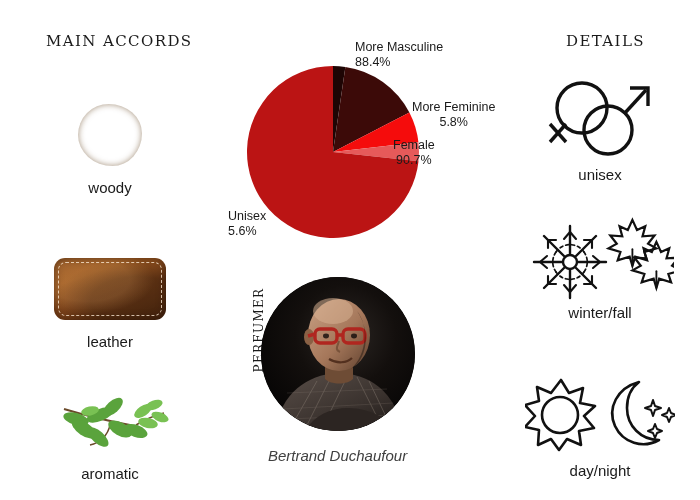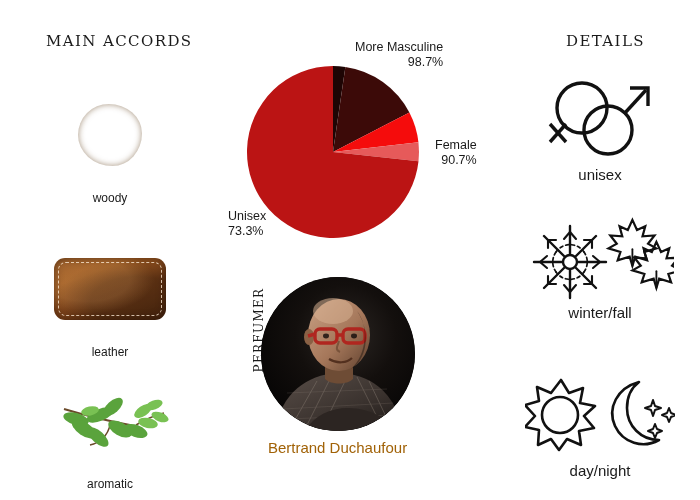--- a/index.html
+++ b/index.html
@@ -18,21 +18,21 @@
   }
   #accords-head{left:46px;top:32px;}
   #details-head{left:566px;top:32px;}
 
   
   .accord{position:absolute;left:20px;width:180px;text-align:center;}
   .accord .swatch{
     height:78px;display:flex;align-items:center;justify-content:center;
   }
   .accord .acc-label{
-    font-size:12px;color:#1a1a1a;margin-top:17px;
+    font-size:15px;color:#1a1a1a;margin-top:5px;
     font-family:"Liberation Sans",sans-serif;
   }
   #accord-0{top:96px;}
   #accord-1{top:250px;}
   #accord-2{top:382px;}
 
   
   .wood{
     width:64px;height:62px;border-radius:48% 52% 46% 54%/50% 47% 53% 50%;
     background:
@@ -59,38 +59,38 @@
   }
 
   
   #pie-wrap{position:absolute;left:232px;top:66px;width:202px;height:172px;}
   #pie-svg{display:block;}
   .pie-label{
     position:absolute;font-size:12.5px;line-height:15px;color:#1a1a1a;
     font-family:"Liberation Sans",sans-serif;white-space:nowrap;
   }
   .pie-label .pv{display:block;}
-  #plab-0{left:355px;top:40px;text-align:right;}
+  #plab-0{left:355px;top:40px;text-align:left;}
   #plab-1{left:412px;top:100px;text-align:center;}
-  #plab-2{left:435px;top:138px;text-align:right;}
+  #plab-2{left:393px;top:138px;text-align:center;}
   #plab-3{left:228px;top:209px;text-align:left;}
 
   
   #perfumer{position:absolute;left:230px;top:277px;width:215px;text-align:center;}
   #perfumer-kicker{
     position:absolute;left:-13px;top:46px;
     transform:rotate(-90deg);transform-origin:center;
     font-family:"DejaVu Serif",serif;font-size:12px;letter-spacing:1.3px;
     color:#1a1a1a;white-space:nowrap;
   }
   .portrait{
     width:154px;height:154px;border-radius:50%;margin:0 auto;
     overflow:hidden;position:relative;background:#090807;
   }
-  #perfumer-name{font-size:15px;margin-top:8px;color:#a16207;}
+  #perfumer-name{font-size:15px;margin-top:16px;color:#404040;font-style:italic;}
 
   
   .detail{position:absolute;left:505px;width:190px;text-align:center;}
   .detail .dicon{height:92px;display:flex;align-items:center;justify-content:center;}
   .detail .det-label{font-size:15px;color:#1a1a1a;margin-top:2px;}
   #detail-0{top:72px;}
   #detail-1{top:210px;}
   #detail-2{top:368px;}
 </style>
 </head>
@@ -149,29 +149,33 @@
           <path d="M0 0 L12.38 -85.10 A86 86 0 0 1 76.38 -39.52 Z" fill="#3c0a08"></path>
           <path d="M0 0 L76.38 -39.52 A86 86 0 0 1 85.45 -9.71 Z" fill="#f50c0c"></path>
           <path d="M0 0 L85.45 -9.71 A86 86 0 0 1 85.51 9.17 Z" fill="#e65a5a"></path>
           <path d="M0 0 L85.51 9.17 A86 86 0 1 1 -0.00 -86.00 Z" fill="#bb1414"></path>
         </g>
     </svg>
   </div>
 
   <div class="pie-label" id="plab-0">
     <span>More Masculine</span>
-    <span class="pv">98.7%</span>
+    <span class="pv">88.4%</span>
+  </div>
+  <div class="pie-label" id="plab-1">
+    <span>More Feminine</span>
+    <span class="pv">5.8%</span>
   </div>
   <div class="pie-label" id="plab-2">
     <span>Female</span>
     <span class="pv">90.7%</span>
   </div>
   <div class="pie-label" id="plab-3">
     <span>Unisex</span>
-    <span class="pv">73.3%</span>
+    <span class="pv">5.6%</span>
   </div>
 
   <div id="perfumer">
     <div id="perfumer-kicker">PERFUMER</div>
     <div class="portrait">
       <svg width="154" height="154" viewBox="0 0 154 154">
         <defs>
           <radialGradient id="bgl" cx="55%" cy="38%" r="68%">
             <stop offset="0%" stop-color="#2b2623"></stop>
             <stop offset="48%" stop-color="#130f0d"></stop>

